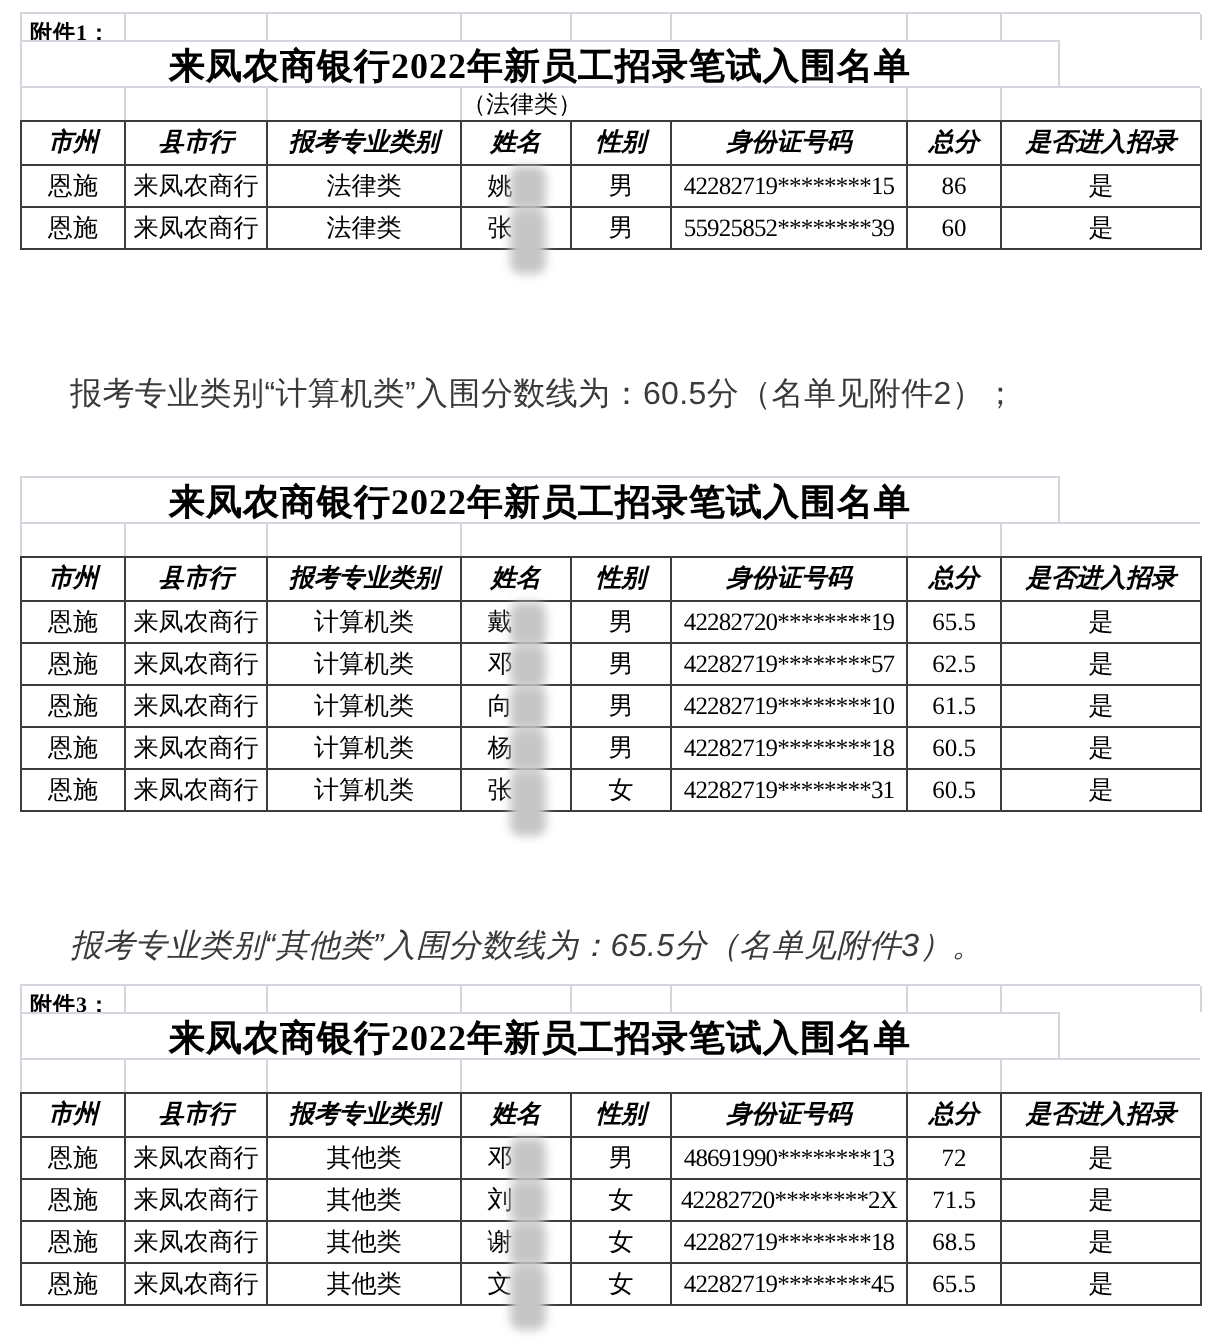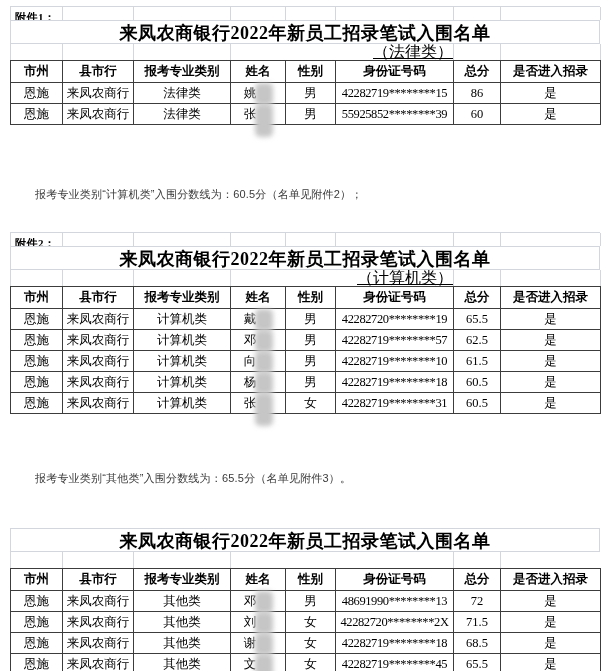--- a/index.html
+++ b/index.html
@@ -15,71 +15,71 @@
   .sheet-row{
     display:grid;
     grid-template-columns:52px 71px 97px 55px 50px 118px 47px 100px;
     width:590px;box-sizing:border-box;
     border-top:1px solid #d3d7dd;
     border-left:1px solid #d3d7dd;
   }
   .sr-cell{
     border-right:1px solid #d3d7dd;
     box-sizing:border-box;
-    overflow:hidden;white-space:nowrap;text-decoration:underline;
+    overflow:hidden;white-space:nowrap;
   }
   .attach-row .sr-cell{height:13px;}
   .attach-label{
     font-size:11px;font-weight:bold;line-height:13px;
     padding-left:4px;letter-spacing:0.5px;
   }
   .title-row{
-    width:590px;box-sizing:border-box;
+    width:520px;box-sizing:border-box;
     border-left:1px solid #d3d7dd;border-right:1px solid #d3d7dd;
     border-top:1px solid #d3d7dd;
     height:23px;line-height:24px;
     text-align:center;font-weight:bold;font-size:18px;letter-spacing:0.5px;
   }
   .subtitle-row{grid-template-columns:52px 71px 97px 223px 47px 100px;}
   .subtitle-row .sr-cell{height:16px;}
   .subtitle-cell{
-    text-align:right;font-size:16px;line-height:16px;
+    text-align:left;font-size:12px;line-height:16px;
   }
 
   
   table.shortlist{
     border-collapse:collapse;table-layout:fixed;width:590px;
   }
   table.shortlist th, table.shortlist td{
     border:1px solid #3c3c3c;
     text-align:center;vertical-align:middle;
     padding:0;overflow:visible;white-space:nowrap;
     font-size:12.5px;
   }
-  table.shortlist th{height:21px;font-weight:bold;}
+  table.shortlist th{height:21px;font-weight:bold;font-style:italic;}
   table.shortlist td{height:20px;}
   td.c-id{font-size:11.5px;letter-spacing:-0.4px;}
   td.c-name{position:relative;}
   .surname{position:relative;z-index:1;margin-right:16px;}
   .blur-blob{
     position:absolute;z-index:2;
     left:24px;top:0;bottom:-2px;width:18px;
     background:#c6c6c6;border-radius:5px;
     filter:blur(2.5px);
     pointer-events:none;
   }
   .blur-blob.tail{bottom:-13px;}
 
   
   .note{
     font-family:"Liberation Sans","DejaVu Sans",sans-serif;
-    font-size:11px;color:#3a3a3a;letter-spacing:0.2px;
+    font-size:16px;color:#3a3a3a;letter-spacing:0.2px;
   }
   .note-1{margin:62px 0 30px 25px;}
-  .note-2{margin:57px 0 42px 25px;}
+  .note-2{margin:57px 0 8px 25px;font-style:italic;}
   .block-2{margin-top:0;}
 </style>
 </head>
 <body>
 
 <div class="page">
 
   <section class="attach-block block-1">
     <div class="sheet-row attach-row">
       <div class="sr-cell"><span class="attach-label">附件1：</span></div>
@@ -146,36 +146,25 @@
             <td>60</td>
             <td>是</td>
           </tr>
         </tbody>
     </table>
   </section>
 
   <div class="note note-1">报考专业类别“计算机类”入围分数线为：60.5分（名单见附件2）；</div>
 
   <section class="attach-block block-2">
-    <div class="sheet-row attach-row">
-      <div class="sr-cell"><span class="attach-label">附件2：</span></div>
-      <div class="sr-cell"></div>
-        <div class="sr-cell"></div>
-        <div class="sr-cell"></div>
-        <div class="sr-cell"></div>
-        <div class="sr-cell"></div>
-        <div class="sr-cell"></div>
-        <div class="sr-cell"></div>
-    </div>
     <div class="title-row">来凤农商银行2022年新员工招录笔试入围名单</div>
     <div class="sheet-row subtitle-row">
       <div class="sr-cell"></div>
         <div class="sr-cell"></div>
         <div class="sr-cell"></div>
-      <div class="sr-cell subtitle-cell">（计算机类）</div>
       <div class="sr-cell"></div>
         <div class="sr-cell"></div>
     </div>
     <table class="shortlist">
       <colgroup>
           <col style="width:52px">
           <col style="width:71px">
           <col style="width:97px">
           <col style="width:55px">
           <col style="width:50px">
@@ -251,20 +240,30 @@
             <td>60.5</td>
             <td>是</td>
           </tr>
         </tbody>
     </table>
   </section>
 
   <div class="note note-2">报考专业类别“其他类”入围分数线为：65.5分（名单见附件3）。</div>
 
   <section class="attach-block block-3">
+    <div class="sheet-row attach-row">
+      <div class="sr-cell"><span class="attach-label">附件3：</span></div>
+      <div class="sr-cell"></div>
+        <div class="sr-cell"></div>
+        <div class="sr-cell"></div>
+        <div class="sr-cell"></div>
+        <div class="sr-cell"></div>
+        <div class="sr-cell"></div>
+        <div class="sr-cell"></div>
+    </div>
     <div class="title-row">来凤农商银行2022年新员工招录笔试入围名单</div>
     <div class="sheet-row subtitle-row">
       <div class="sr-cell"></div>
         <div class="sr-cell"></div>
         <div class="sr-cell"></div>
       <div class="sr-cell"></div>
         <div class="sr-cell"></div>
     </div>
     <table class="shortlist">
       <colgroup>

